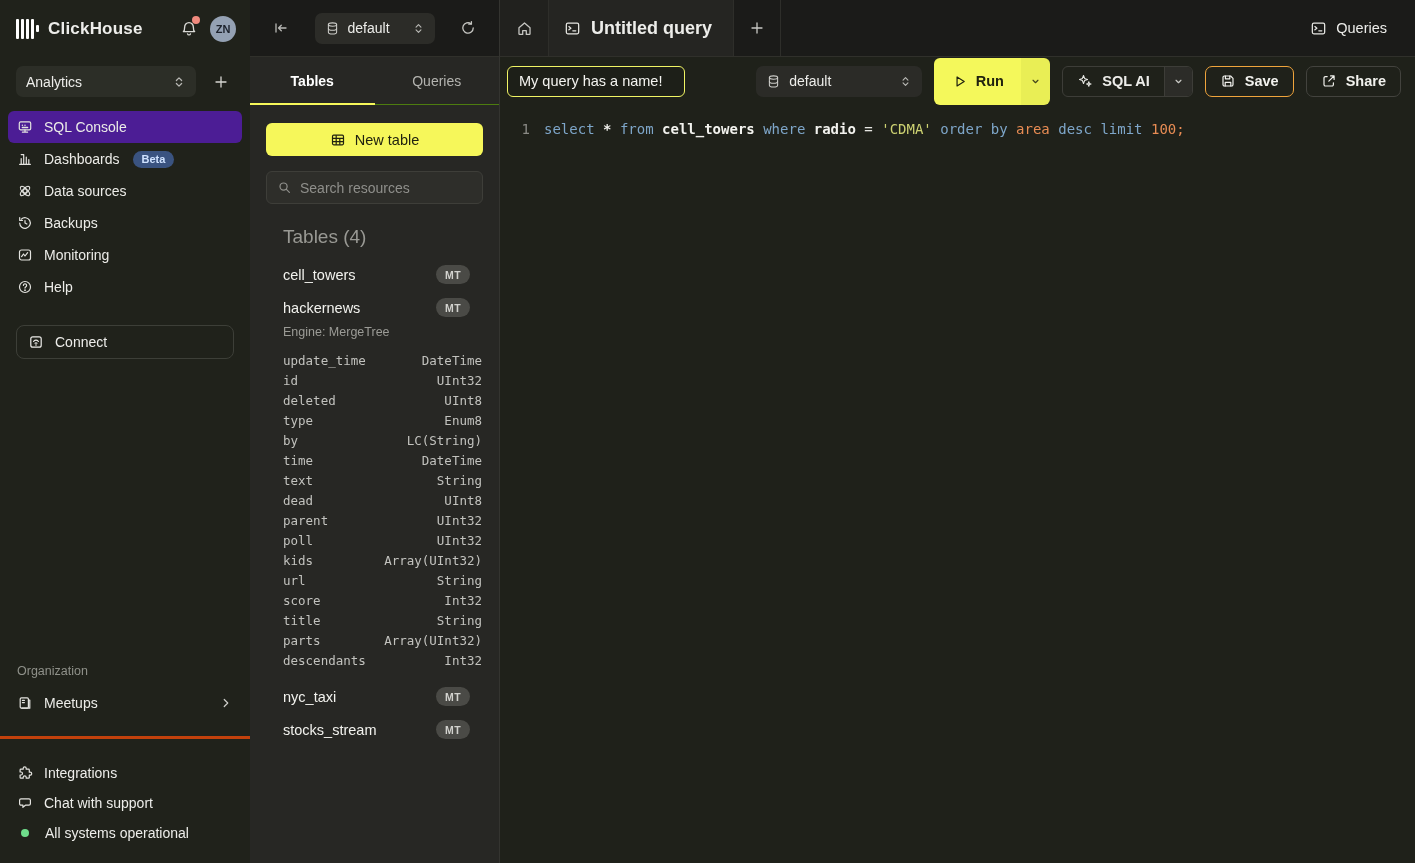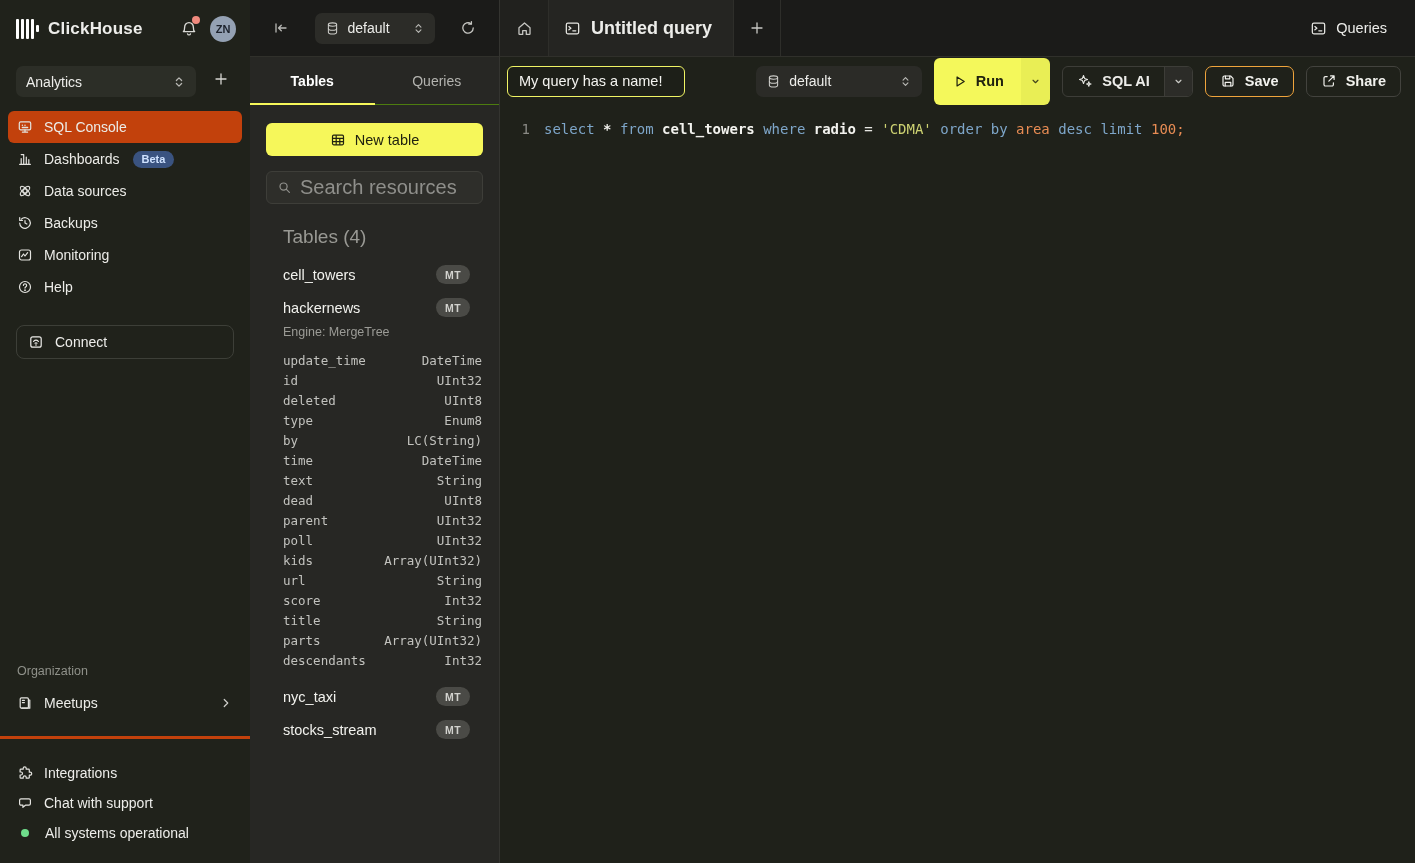--- a/index.html
+++ b/index.html
@@ -13,30 +13,30 @@
   .sb-header { height:57px; flex:none; display:flex; align-items:center; padding:0 14px 0 16px; }
   .logo-bars { display:flex; align-items:center; gap:2px; height:20px; margin-right:9px; }
   .logo-bars i { display:block; width:3px; height:20px; background:#fff; border-radius:1px; }
   .logo-bars i.short { height:7px; }
   .brand-name { font-size:17px; font-weight:700; letter-spacing:.2px; }
   .bell-wrap { margin-left:auto; position:relative; width:22px; height:22px; display:flex; align-items:center; justify-content:center; cursor:pointer; }
   .bell-dot { position:absolute; top:-2px; right:0; width:8px; height:8px; border-radius:50%; background:#f08a7e; }
   .avatar { width:26px; height:26px; margin-left:10px; border-radius:50%; background:#94a1b3; color:#1d222c;
     font-size:11px; font-weight:700; display:flex; align-items:center; justify-content:center; cursor:pointer; }
 
-  .workspace-row { display:flex; gap:12px; padding:9px 16px 6px; }
+  .workspace-row { display:flex; align-items:center; gap:12px; padding:9px 16px 6px; }
   .select { display:flex; align-items:center; background:#2c2e27; border-radius:7px; height:31px; padding:0 10px; gap:8px; cursor:pointer; font-size:14px; }
   .workspace-select { flex:1; }
   .select .lbl { flex:1; }
   .icon-btn { width:26px; height:26px; display:flex; align-items:center; justify-content:center; cursor:pointer; color:#d6d6d2; }
 
   .nav { padding:8px 8px 0; }
   .nav-item { height:32px; display:flex; align-items:center; gap:11px; padding:0 9px; border-radius:6px;
     font-size:14px; cursor:pointer; color:#ececE8; }
-  .nav-item.selected { background:#c2410c; }
+  .nav-item.selected { background:#4c1d95; }
   .nav-item .nicon { color:#e3e3df; }
   .badge-beta { margin-left:2px; background:#3a5380; color:#cfe2ff; font-size:11px; font-weight:600;
     padding:2.5px 9px; border-radius:10px; }
 
   .connect-btn { margin:22px 16px 0; height:34px; border:1px solid #3d3f38; border-radius:8px;
     display:flex; align-items:center; gap:11px; padding:0 11px; font-size:14px; cursor:pointer; }
 
   .sb-spacer { flex:1; }
   .org-label { padding:0 17px; font-size:12.5px; color:#8f918a; margin-bottom:9px; }
   .sb-footer-zone { border-top:3px solid #c2410c; margin-top:17px; padding:19px 8px 15px; }
@@ -51,21 +51,21 @@
   .db-select-top { width:120px; margin:0 auto; background:#2c2c28; }
   .ex-tabs { height:48px; flex:none; display:flex; border-bottom:1px solid #4d7c0f; background:#272724; }
   .ex-tab { flex:1; display:flex; align-items:center; justify-content:center; font-size:14px; color:#b3b3af; cursor:pointer; position:relative; }
   .ex-tab.active { color:#fff; font-weight:600; }
   .ex-tab.active::after { content:""; position:absolute; left:0; right:0; bottom:-1px; height:2px; background:#f6f75a; }
   .ex-body { flex:1; overflow:hidden; padding:18px 16px 0; }
   .new-table-btn { width:100%; height:33px; background:#f6f75a; color:#20220f; border:none; border-radius:6px;
     display:flex; align-items:center; justify-content:center; gap:9px; font-size:14.5px; font-weight:500; cursor:pointer; font-family:inherit; }
   .search-box { margin-top:15px; height:33px; background:#2e2e2a; border:1px solid #3e3e39; border-radius:6px;
     display:flex; align-items:center; gap:8px; padding:0 10px; color:#8f8f8b; }
-  .search-box input { flex:1; background:transparent; border:none; outline:none; color:#e6e6e2; font-size:20px; font-family:inherit; }
+  .search-box input { flex:1; background:transparent; border:none; outline:none; color:#e6e6e2; font-size:14px; font-family:inherit; }
   .search-box input::placeholder { color:#8f8f8b; }
   .res-section { padding:22px 0 0 17px; }
   .section-title { font-size:19px; color:#999994; margin-bottom:10px; }
   .table-row { height:33px; display:flex; align-items:center; justify-content:space-between; cursor:pointer; padding-right:13px; }
   .table-name { font-size:14.5px; font-weight:500; color:#f2f2ee; }
   .mt-badge { background:#4a4a46; color:#d2d2ce; font-size:10.5px; font-weight:700; letter-spacing:.4px;
     padding:3.5px 9px; border-radius:10px; }
   .engine-line { font-size:12.5px; color:#9b9b96; margin:1px 0 11px; }
   .cols { margin-bottom:10px; }
   .col-row { height:20px; display:flex; align-items:center; justify-content:space-between;

